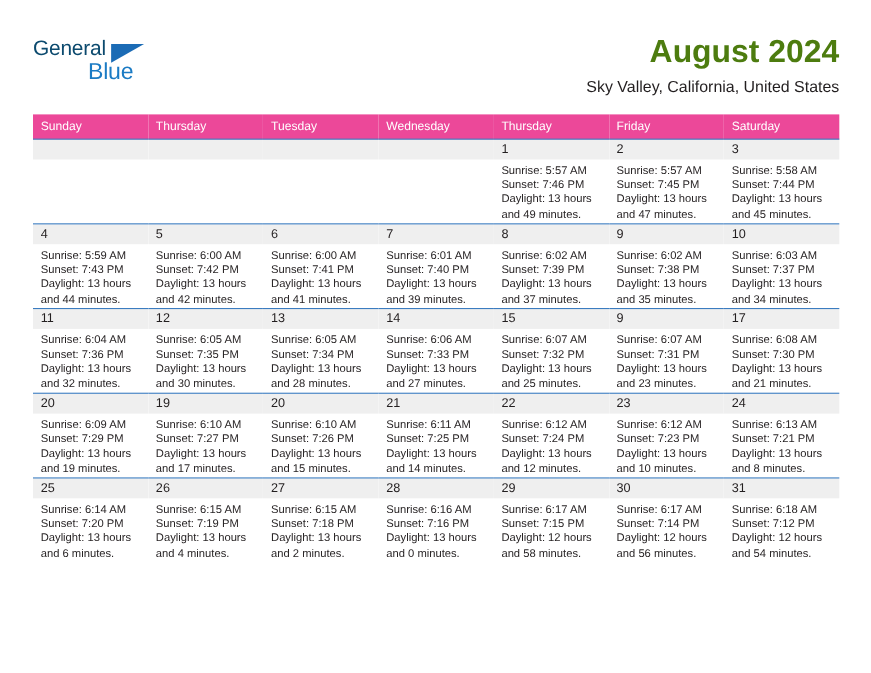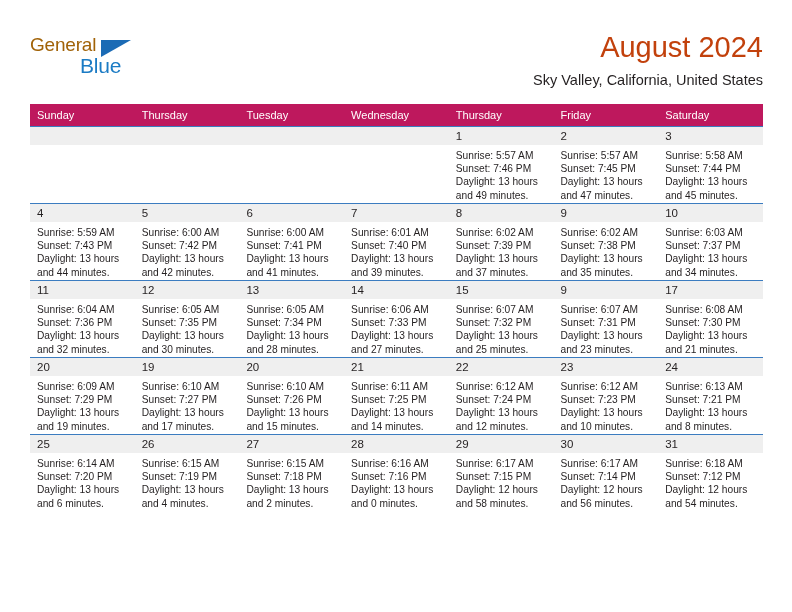--- a/index.html
+++ b/index.html
@@ -37,21 +37,21 @@
     top: 4px;
     width: 130px;
     height: 46px;
   }
   .logo-general {
     position: absolute;
     left: 0;
     top: 0;
     font-size: 19px;
     letter-spacing: -0.2px;
-    color: #a16207;
+    color: #0c4a6e;
     font-family: "Liberation Sans", sans-serif;
   }
   .logo-triangle {
     position: absolute;
     left: 71px;
     top: 6px;
     width: 0;
     height: 0;
     border-left: 30px solid #1b6bb5;
     border-bottom: 17px solid transparent;
@@ -69,22 +69,22 @@
 
   .title-block {
     position: absolute;
     right: 0;
     top: 0;
     text-align: right;
   }
   .cal-title {
     font-size: 29px;
     line-height: 34px;
-    color: #c2410c;
-    font-weight: normal;
+    color: #4d7c0f;
+    font-weight: bold;
     white-space: nowrap;
   }
   .cal-subtitle {
     margin-top: 7px;
     font-size: 14.5px;
     line-height: 18px;
     color: #231f20;
     white-space: nowrap;
   }
 
@@ -92,21 +92,21 @@
   .calendar {
     position: absolute;
     left: 30px;
     top: 104px;
     width: 733px;
     border-collapse: collapse;
     table-layout: fixed;
   }
 
   .calendar thead th {
-    background: #be185d;
+    background: #ec4899;
     color: #ffffff;
     font-size: 11px;
     font-weight: normal;
     text-align: left;
     padding: 5px 0 5px 7px;
     height: 11px;
     border: none;
   }
 
   .calendar td {

